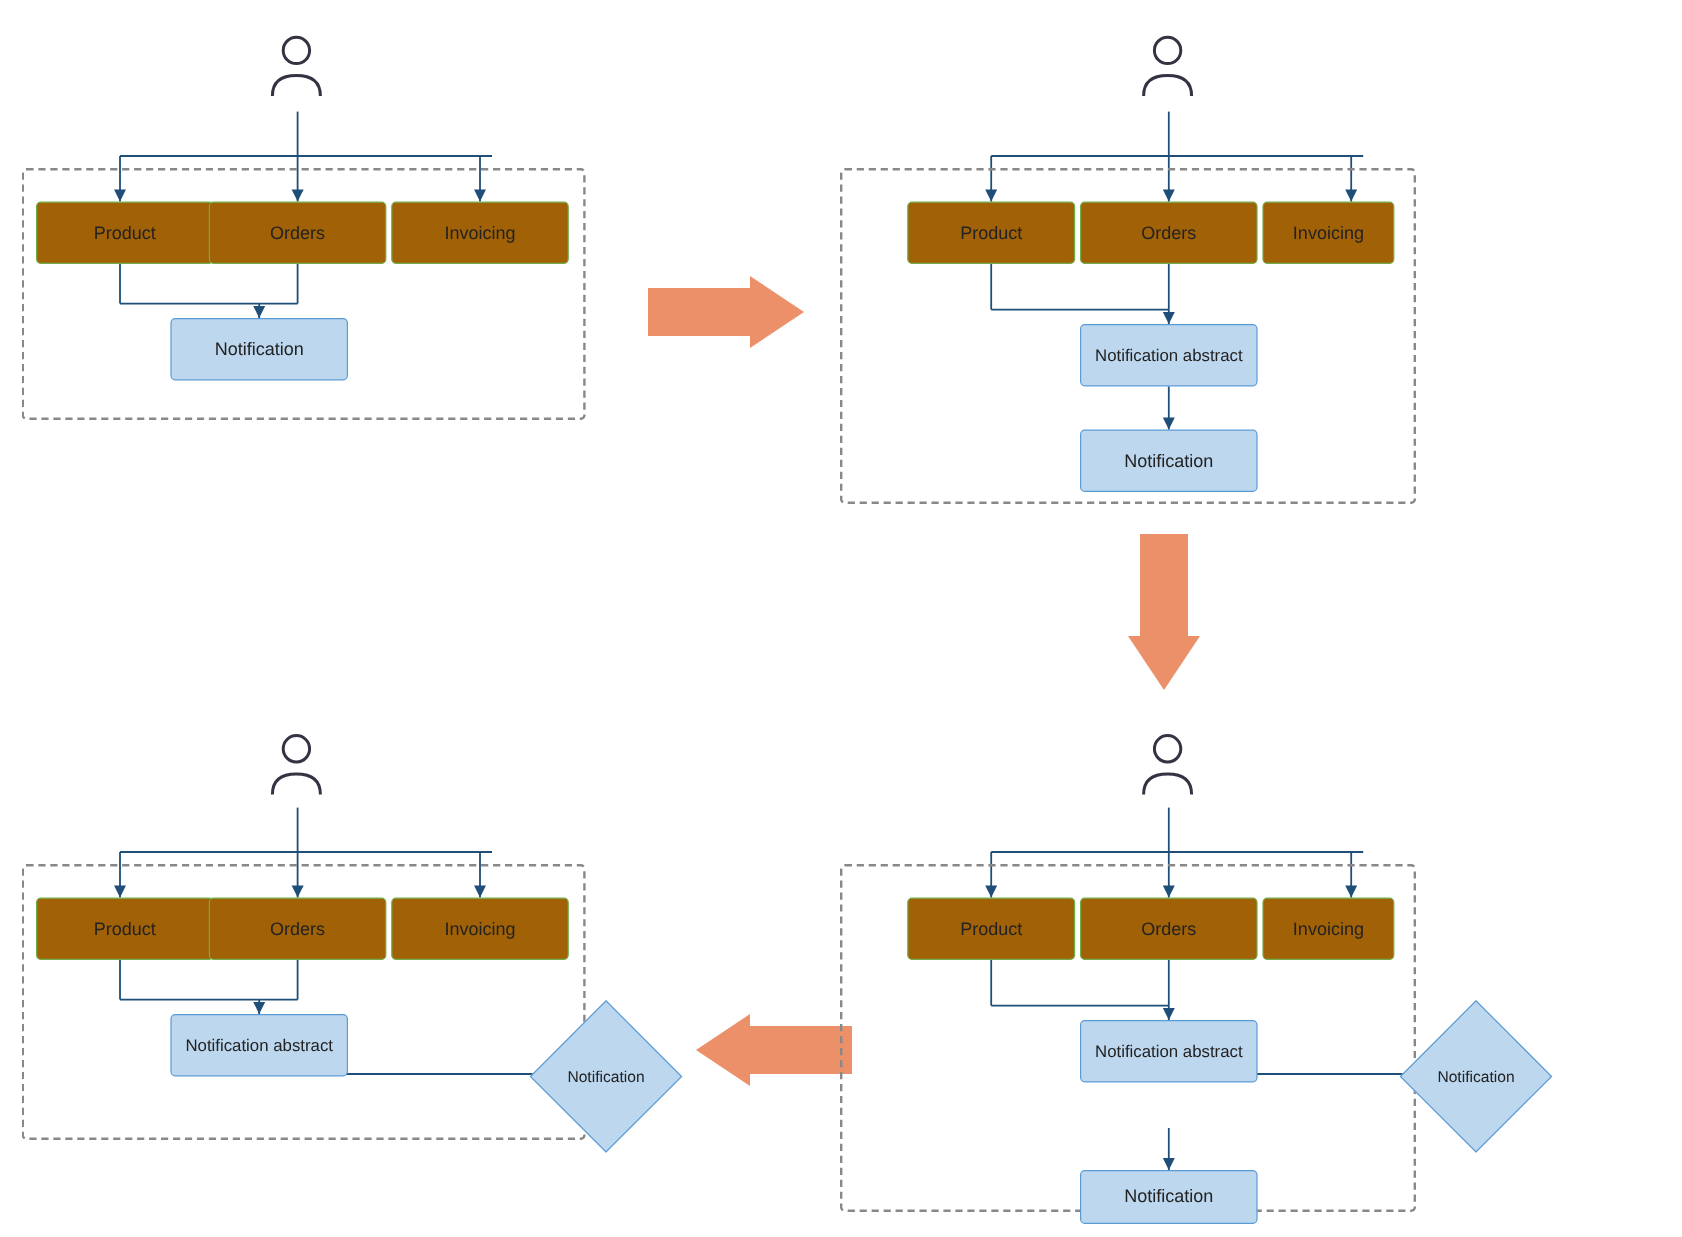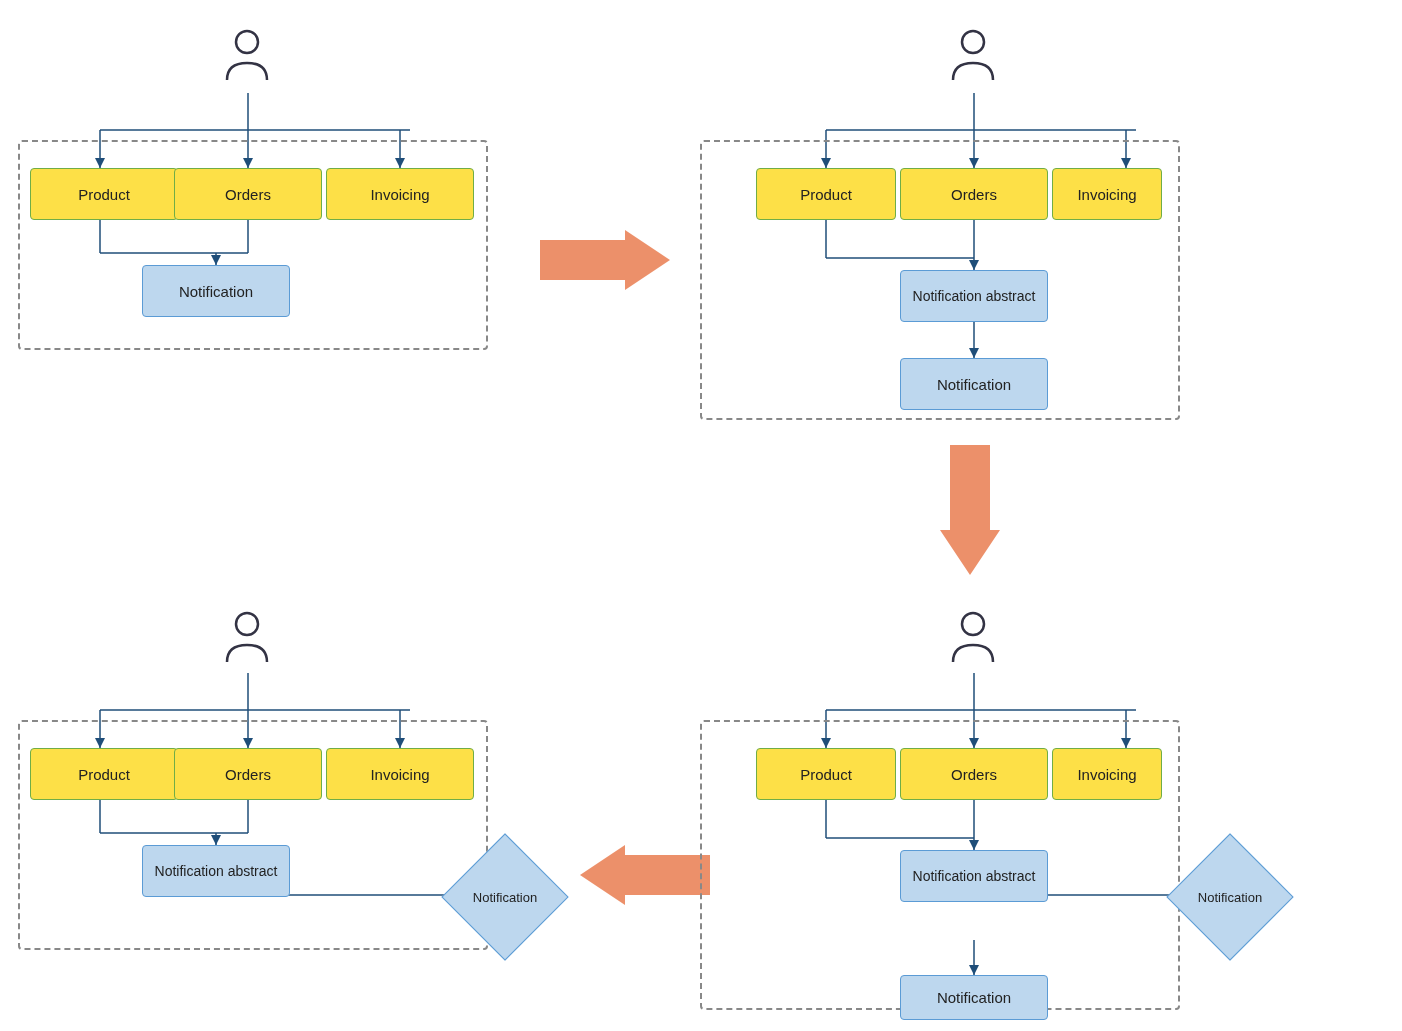--- a/index.html
+++ b/index.html
@@ -33,21 +33,21 @@
     
     .dash-box {
       position: absolute;
       border: 2px dashed #888;
       border-radius: 4px;
     }
 
     
     .green-box {
       position: absolute;
-      background: #fde047;
+      background: #a16207;
       border: 1.5px solid #70ad47;
       border-radius: 4px;
       display: flex;
       align-items: center;
       justify-content: center;
       font-size: 15px;
       font-weight: 400;
       color: #222;
       text-align: center;
     }

